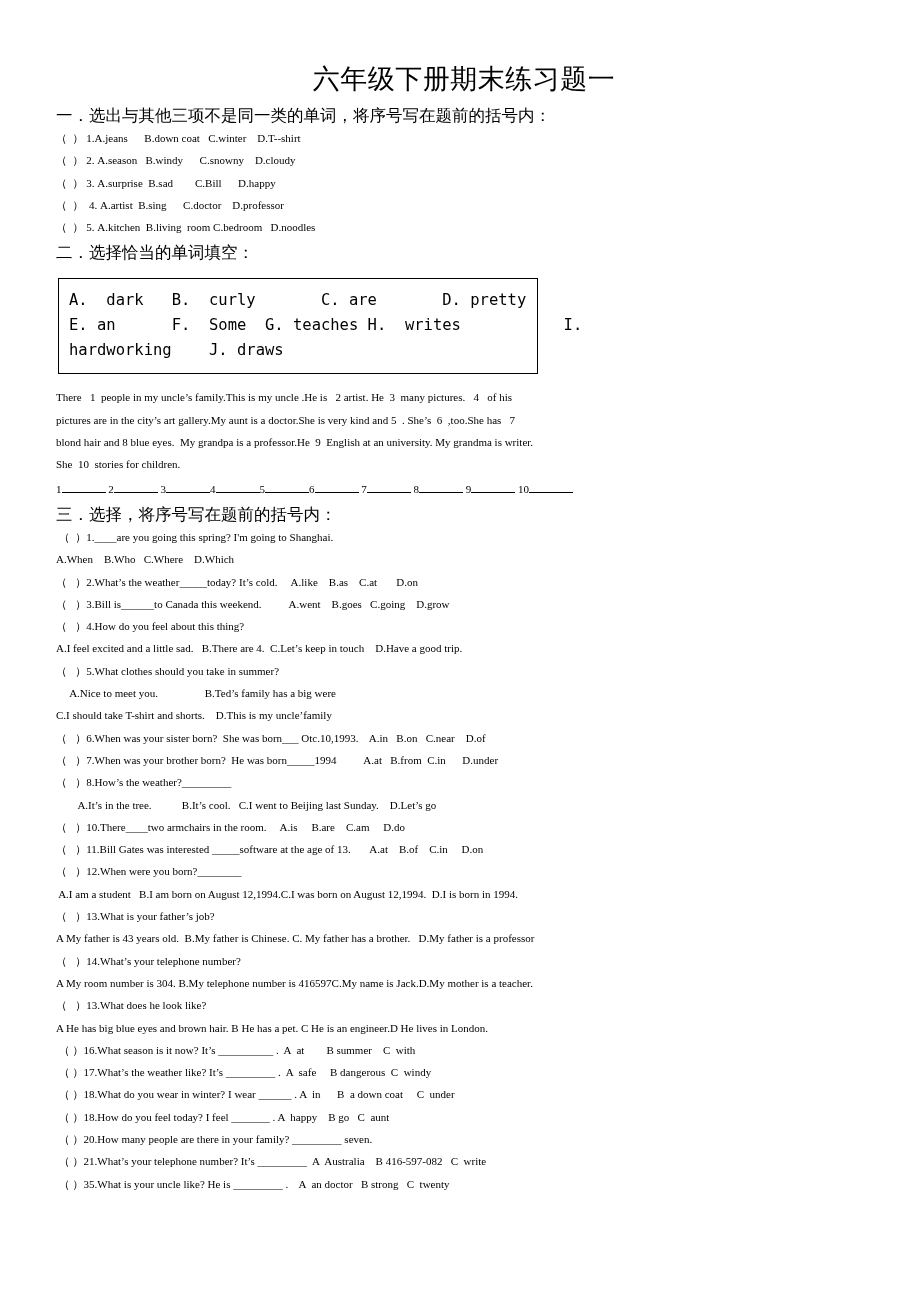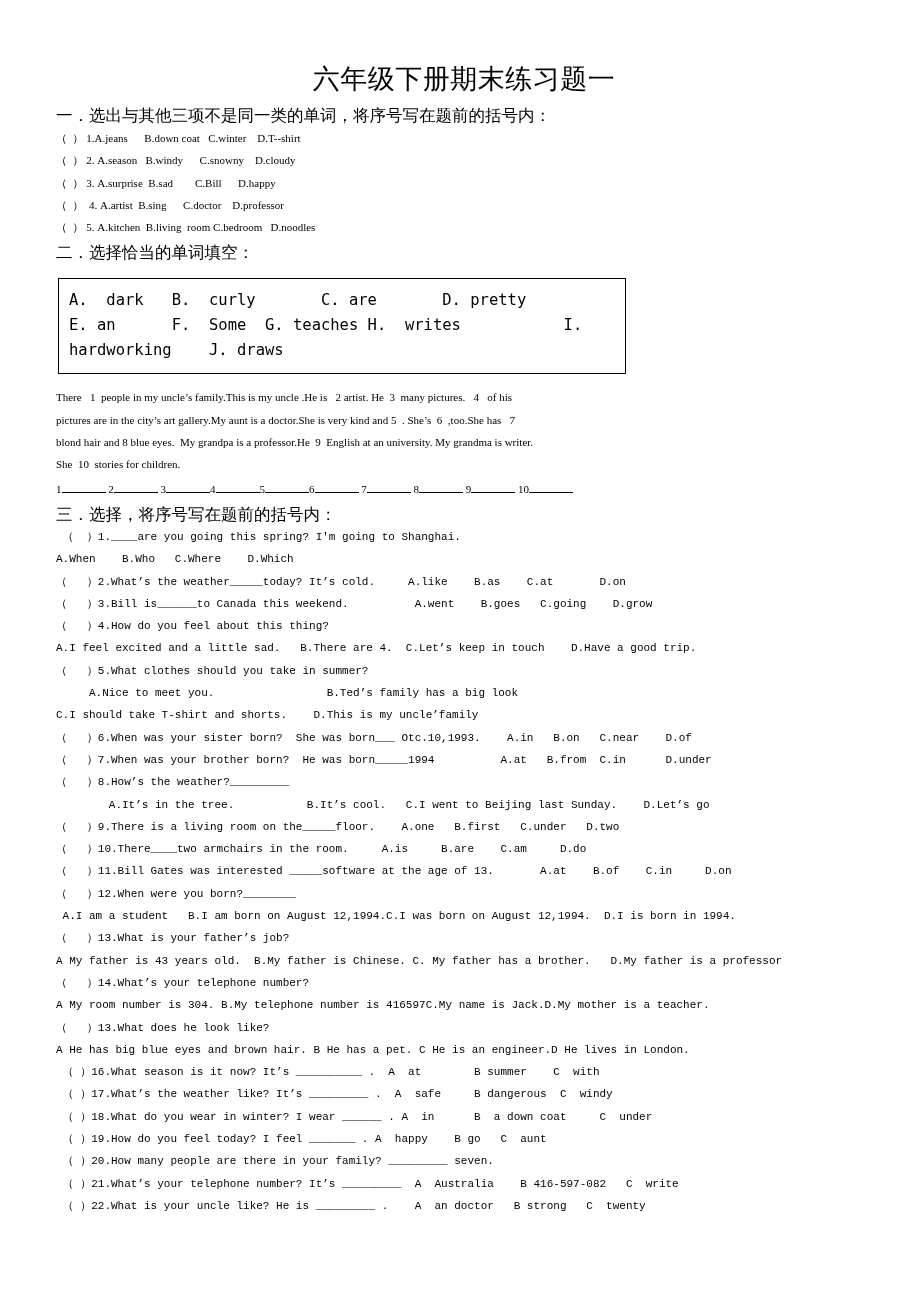--- a/index.html
+++ b/index.html
@@ -55,21 +55,21 @@
     margin: 0;
   }
 
   
   .wordbox-wrap {
     margin-top: 14px;
     margin-bottom: 12px;
     padding-left: 50px;
   }
   .wordbox {
-    width: 568px;
+    width: 480px;
     border: 1px solid #000000;
     box-sizing: border-box;
     padding: 9px 10px 10px 10px;
   }
   .wordbox .wline {
     font-family: "DejaVu Sans Mono", "Liberation Mono", monospace;
     font-size: 15.5px;
     line-height: 25px;
     white-space: pre;
     margin: 0;
@@ -78,21 +78,21 @@
   .blankrow {
     margin-top: 2px;
   }
   .gap4 { display:inline-block; width: 44px; border-bottom: 1px solid #000; }
   .passage {
     margin-top: 6px;
   }
   .sec-head {
     margin-top: 3px;
   }
-  .q-block .ln { white-space: pre; font-family: Liberation Mono, monospace; }
+  .q-block .ln { white-space: pre; }
 </style>
 </head>
 <body>
 
 <div class="page">
 
   <h1 class="title">六年级下册期末练习题一</h1>
 
   <div class="body-block">
 
@@ -130,40 +130,39 @@
 
     <div class="q-block">
       <p class="cn sec-head">三．选择，将序号写在题前的括号内：</p>
       <p class="ln"> （  ）1.____are you going this spring? I'm going to Shanghai.</p>
       <p class="ln">A.When    B.Who   C.Where    D.Which</p>
       <p class="ln">（   ）2.What’s the weather_____today? It’s cold.     A.like    B.as    C.at       D.on</p>
       <p class="ln">（   ）3.Bill is______to Canada this weekend.          A.went    B.goes   C.going    D.grow</p>
       <p class="ln">（   ）4.How do you feel about this thing?</p>
       <p class="ln">A.I feel excited and a little sad.   B.There are 4.  C.Let’s keep in touch    D.Have a good trip.</p>
       <p class="ln">（   ）5.What clothes should you take in summer?</p>
-      <p class="ln">     A.Nice to meet you.                 B.Ted’s family has a big look</p>
+      <p class="ln">     A.Nice to meet you.                 B.Ted’s family has a big were</p>
       <p class="ln">C.I should take T-shirt and shorts.    D.This is my uncle’family</p>
       <p class="ln">（   ）6.When was your sister born?  She was born___ Otc.10,1993.    A.in   B.on   C.near    D.of</p>
       <p class="ln">（   ）7.When was your brother born?  He was born_____1994          A.at   B.from  C.in      D.under</p>
       <p class="ln">（   ）8.How’s the weather?_________</p>
       <p class="ln">        A.It’s in the tree.           B.It’s cool.   C.I went to Beijing last Sunday.    D.Let’s go</p>
-      <p class="ln">（   ）9.There is a living room on the_____floor.    A.one   B.first   C.under   D.two</p>
       <p class="ln">（   ）10.There____two armchairs in the room.     A.is     B.are    C.am     D.do</p>
       <p class="ln">（   ）11.Bill Gates was interested _____software at the age of 13.       A.at    B.of    C.in     D.on</p>
       <p class="ln">（   ）12.When were you born?________</p>
       <p class="ln"> A.I am a student   B.I am born on August 12,1994.C.I was born on August 12,1994.  D.I is born in 1994.</p>
       <p class="ln">（   ）13.What is your father’s job?</p>
       <p class="ln">A My father is 43 years old.  B.My father is Chinese. C. My father has a brother.   D.My father is a professor</p>
       <p class="ln">（   ）14.What’s your telephone number?</p>
       <p class="ln">A My room number is 304. B.My telephone number is 416597C.My name is Jack.D.My mother is a teacher.</p>
       <p class="ln">（   ）13.What does he look like?</p>
       <p class="ln">A He has big blue eyes and brown hair. B He has a pet. C He is an engineer.D He lives in London.</p>
       <p class="ln"> （ ）16.What season is it now? It’s __________ .  A  at        B summer    C  with</p>
       <p class="ln"> （ ）17.What’s the weather like? It’s _________ .  A  safe     B dangerous  C  windy</p>
       <p class="ln"> （ ）18.What do you wear in winter? I wear ______ . A  in      B  a down coat     C  under</p>
-      <p class="ln"> （ ）19.How do you feel today? I feel _______ . A  happy    B go   C  aunt</p>
+      <p class="ln"> （ ）18.How do you feel today? I feel _______ . A  happy    B go   C  aunt</p>
       <p class="ln"> （ ）20.How many people are there in your family? _________ seven.</p>
       <p class="ln"> （ ）21.What’s your telephone number? It’s _________  A  Australia    B 416-597-082   C  write</p>
-      <p class="ln"> （ ）22.What is your uncle like? He is _________ .    A  an doctor   B strong   C  twenty</p>
+      <p class="ln"> （ ）35.What is your uncle like? He is _________ .    A  an doctor   B strong   C  twenty</p>
     </div>
   </div>
 
 </div>
 
 </body></html>

